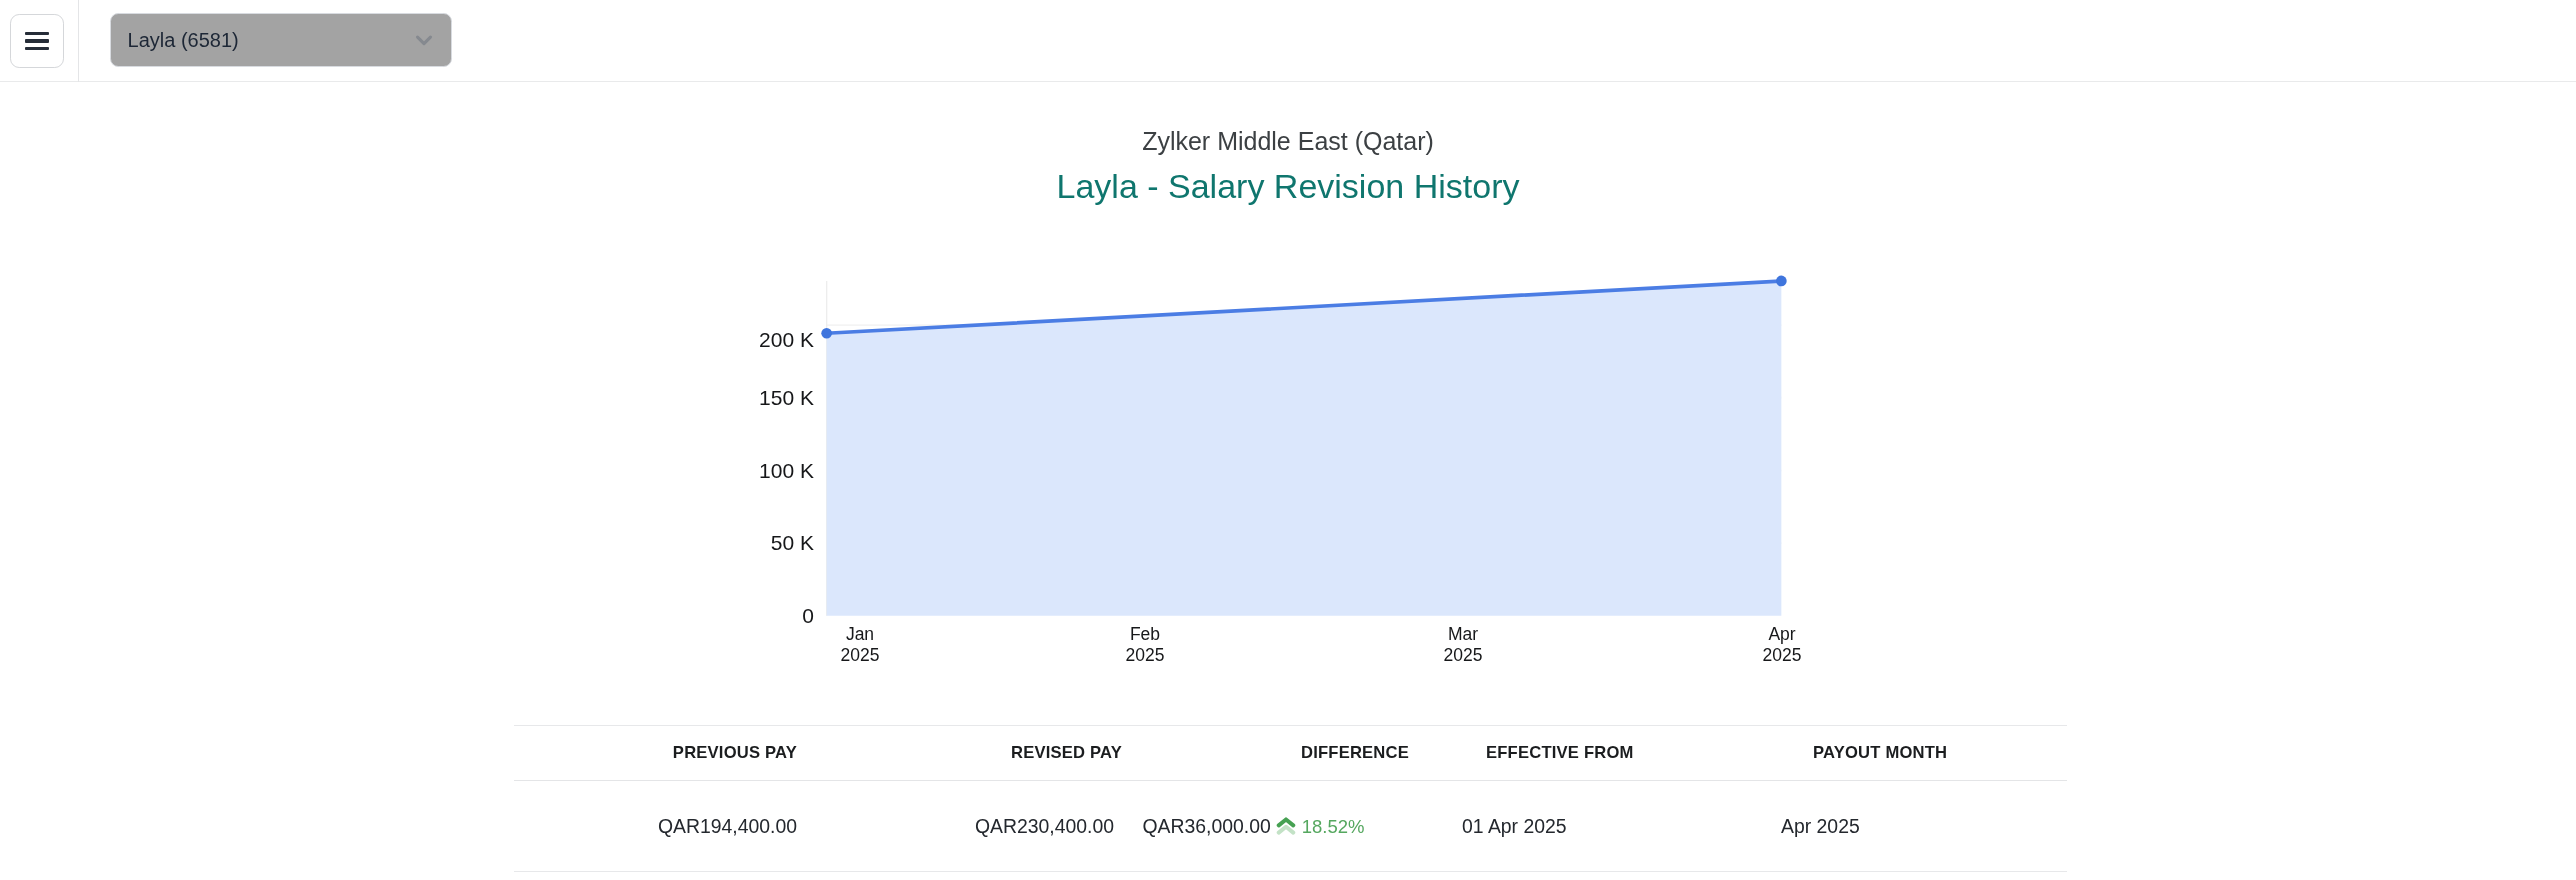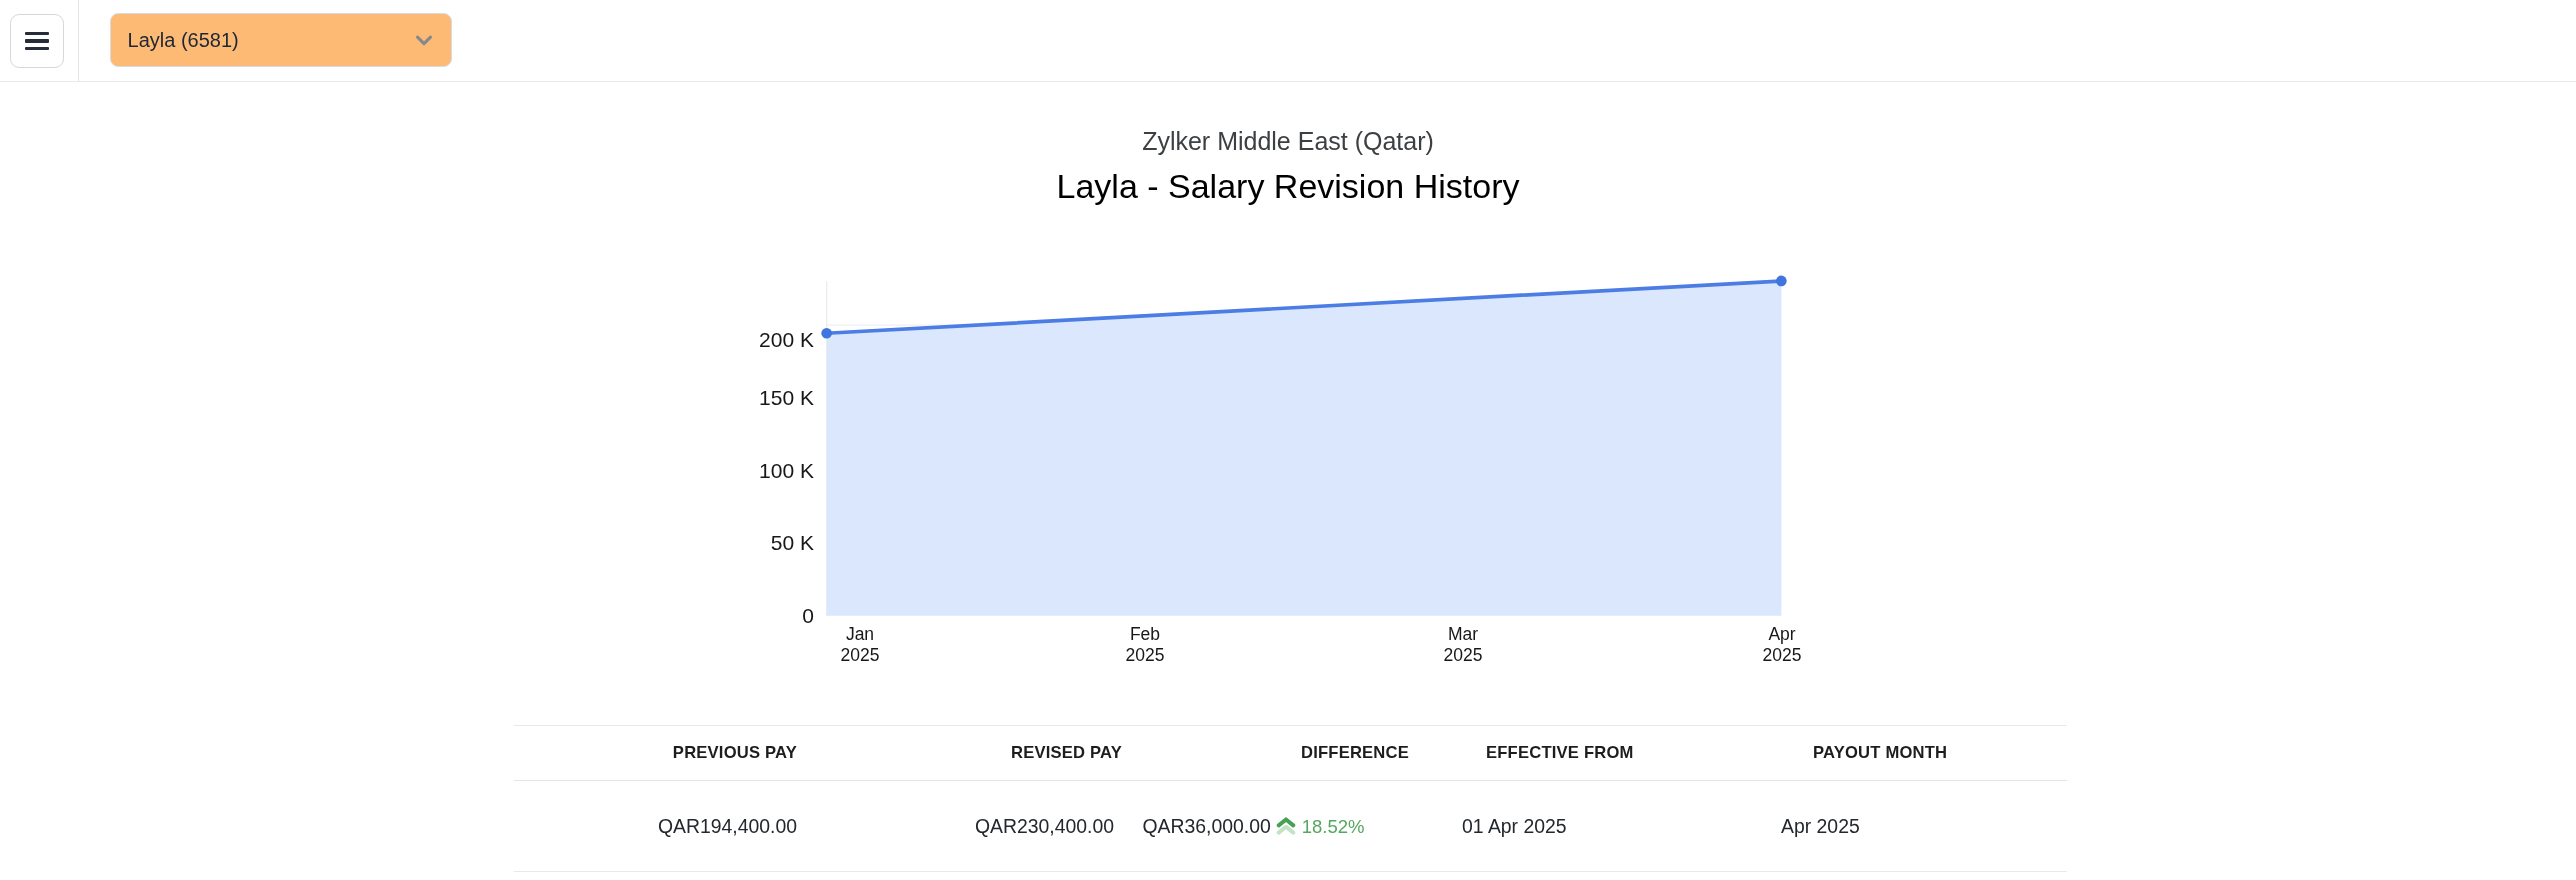--- a/index.html
+++ b/index.html
@@ -12,35 +12,35 @@
   
   .topbar { position:absolute; left:0; top:0; width:2576px; height:82px;
     background:#fff; border-bottom:0.9px solid #e9eaeb; }
   .menu-btn { position:absolute; left:10px; top:14px; width:54px; height:54px;
     background:#fff; border:0.9px solid #d5d7da; border-radius:9.2px;
     display:flex; align-items:center; justify-content:center; cursor:pointer; }
   .menu-icon { display:flex; flex-direction:column; gap:3.7px; }
   .menu-icon i { display:block; width:24px; height:3.7px; border-radius:0.9px; background:#262d38; }
   .topbar-divider { position:absolute; left:78px; top:0; width:0.9px; height:82px; background:#e4e5e7; }
   .employee-dropdown { position:absolute; left:110px; top:13px; width:342px; height:54px;
-    background:#fdba74; border:0.9px solid #d8dbe0; border-radius:8.3px; cursor:pointer;
+    background:#a3a3a3; border:0.9px solid #d8dbe0; border-radius:8.3px; cursor:pointer;
     display:flex; align-items:center; justify-content:space-between; padding:0 14.8px 0 16.6px;
     font-size:20px; color:#1d2736; font-family:inherit; }
   .topbar-right { position:absolute; right:27px; top:0; height:82px; display:flex; align-items:center; gap:15.7px; }
   .export-btn { height:52px; background:#fff; border:0.9px solid #d9dbde; border-radius:8.3px;
     display:flex; align-items:center; gap:10px; padding:0 19.4px; cursor:pointer;
     font-size:20px; color:#1e2633; font-family:inherit; }
   .close-btn { width:42px; height:42px; border-radius:50%; background:#e9edf3; border:none;
     display:flex; align-items:center; justify-content:center; cursor:pointer; }
 
   
   .chart-subtitle { position:absolute; left:0; top:127px; width:2576px; text-align:center;
     font-size:25px; color:#3c4043; }
   .chart-title { position:absolute; left:0; top:167px; width:2576px; text-align:center;
-    font-size:34px; color:#000000; }
+    font-size:34px; color:#0f766e; }
 
   
   .chart-region { position:absolute; left:0; top:258px; width:2576px; height:424px; }
   .chart-svg { position:absolute; left:775px; top:9.2px; }
   .ytick { position:absolute; left:646px; width:168px; height:28px; line-height:28px;
     text-align:right; font-size:21px; color:#161719; }
   .xtick { position:absolute; top:366px; transform:translateX(-50%);
     text-align:center; font-size:17.5px; line-height:21px; color:#17181a; }
 
   

